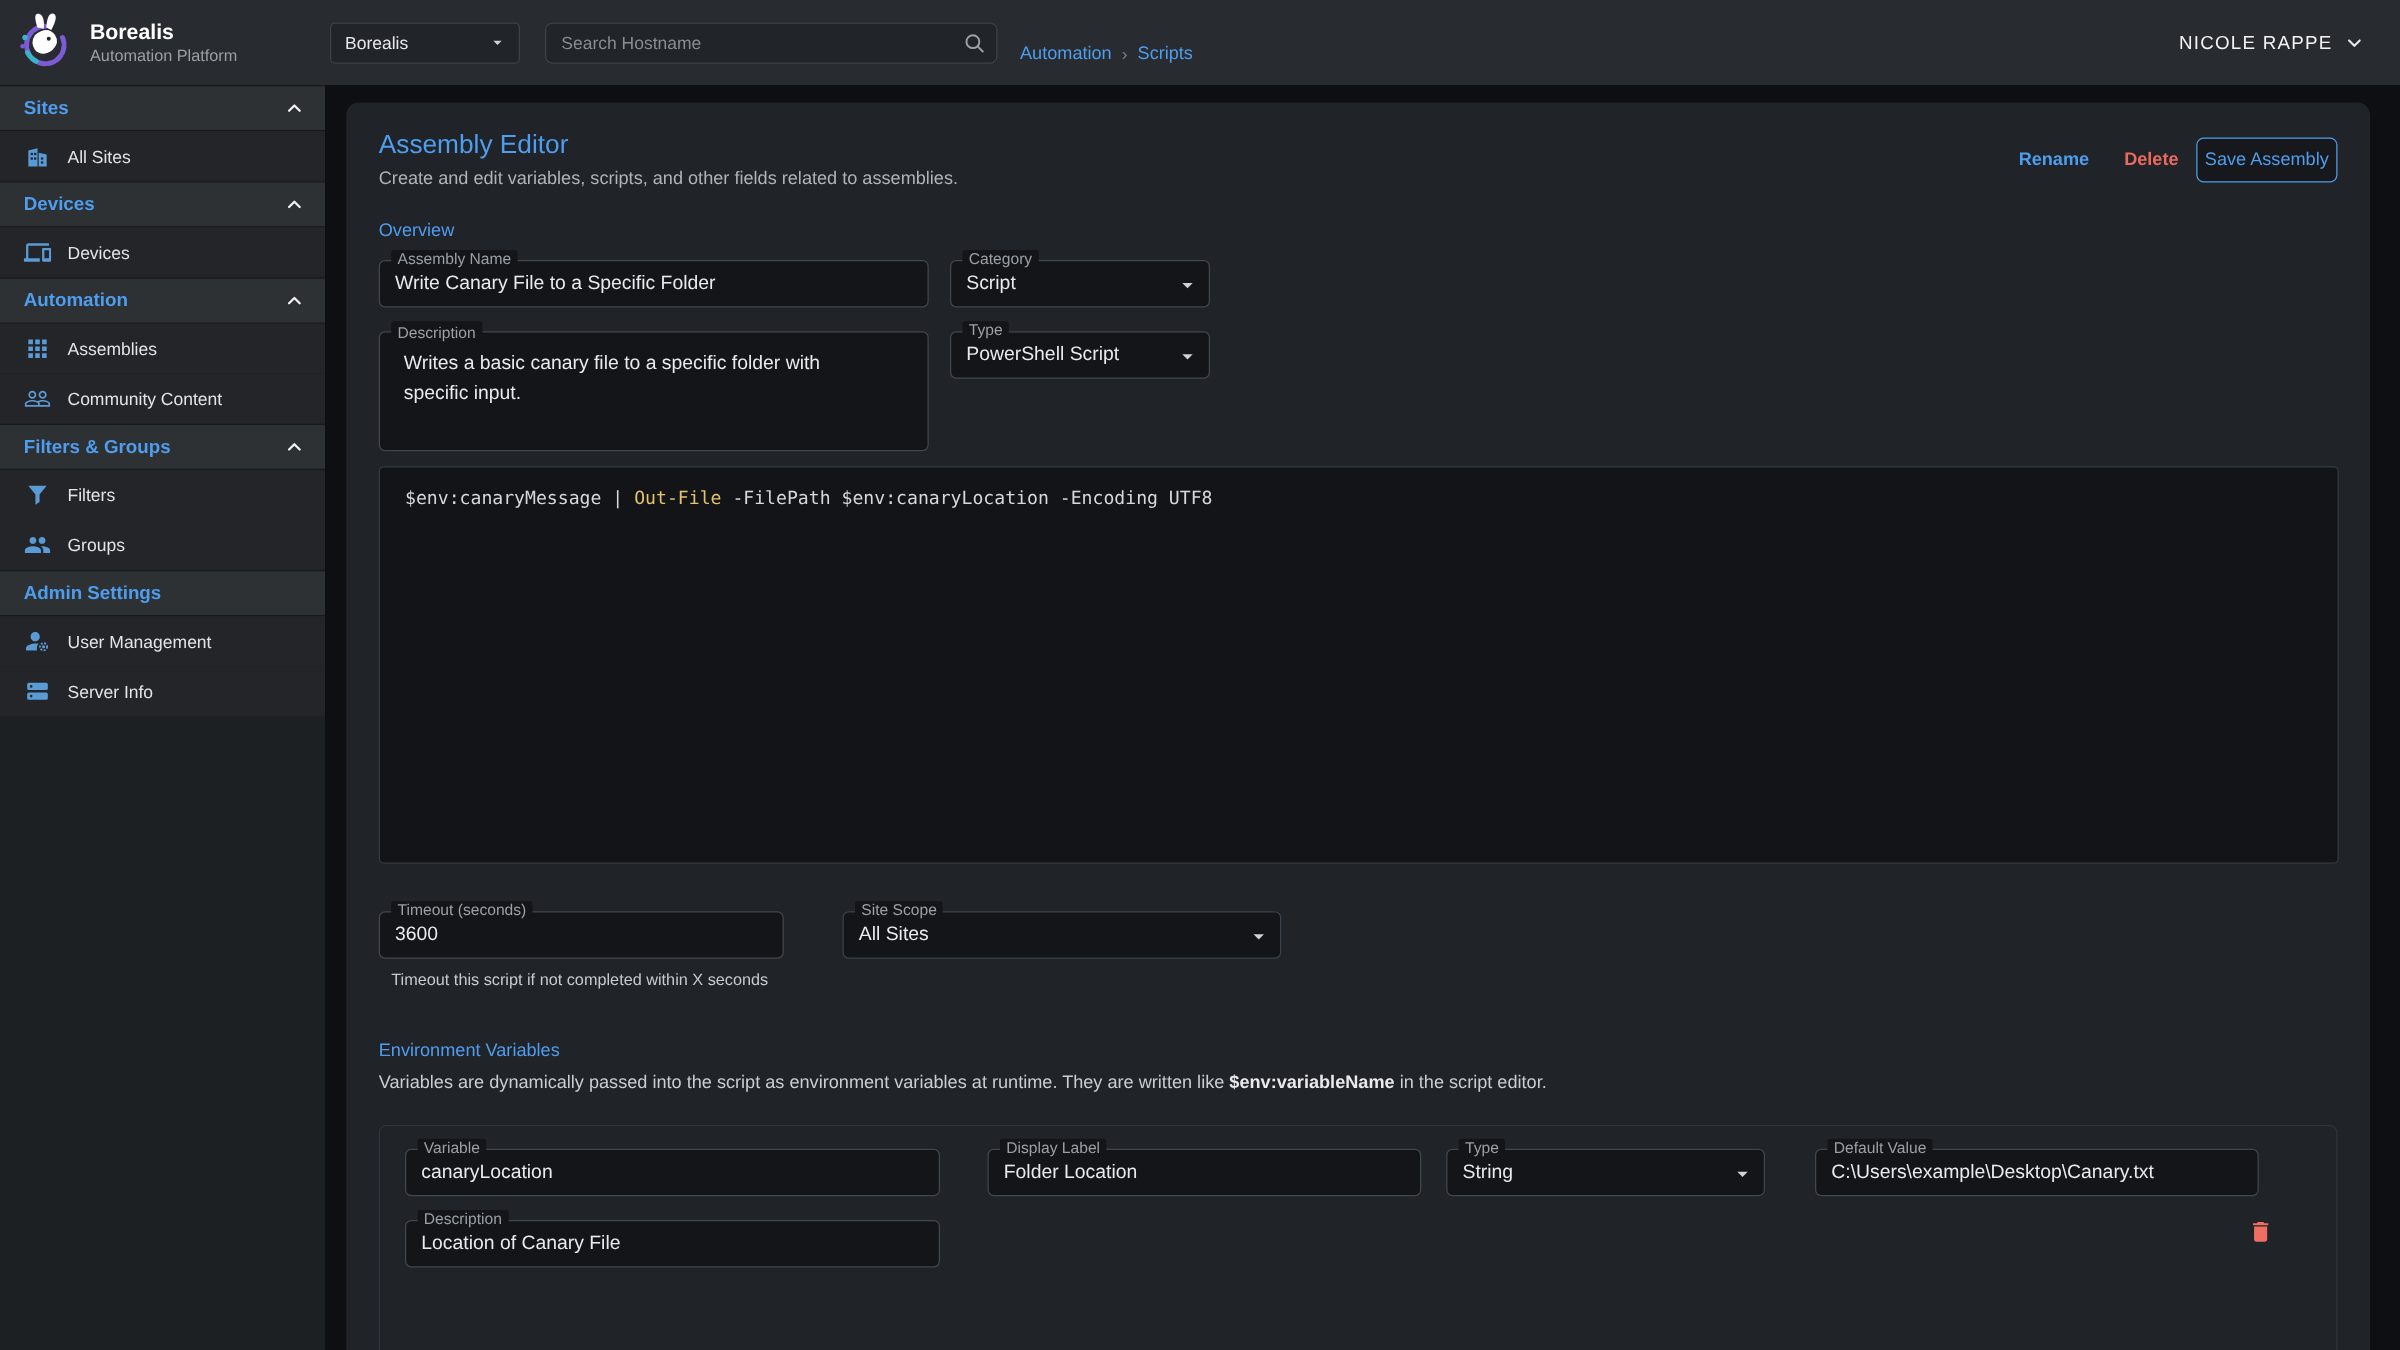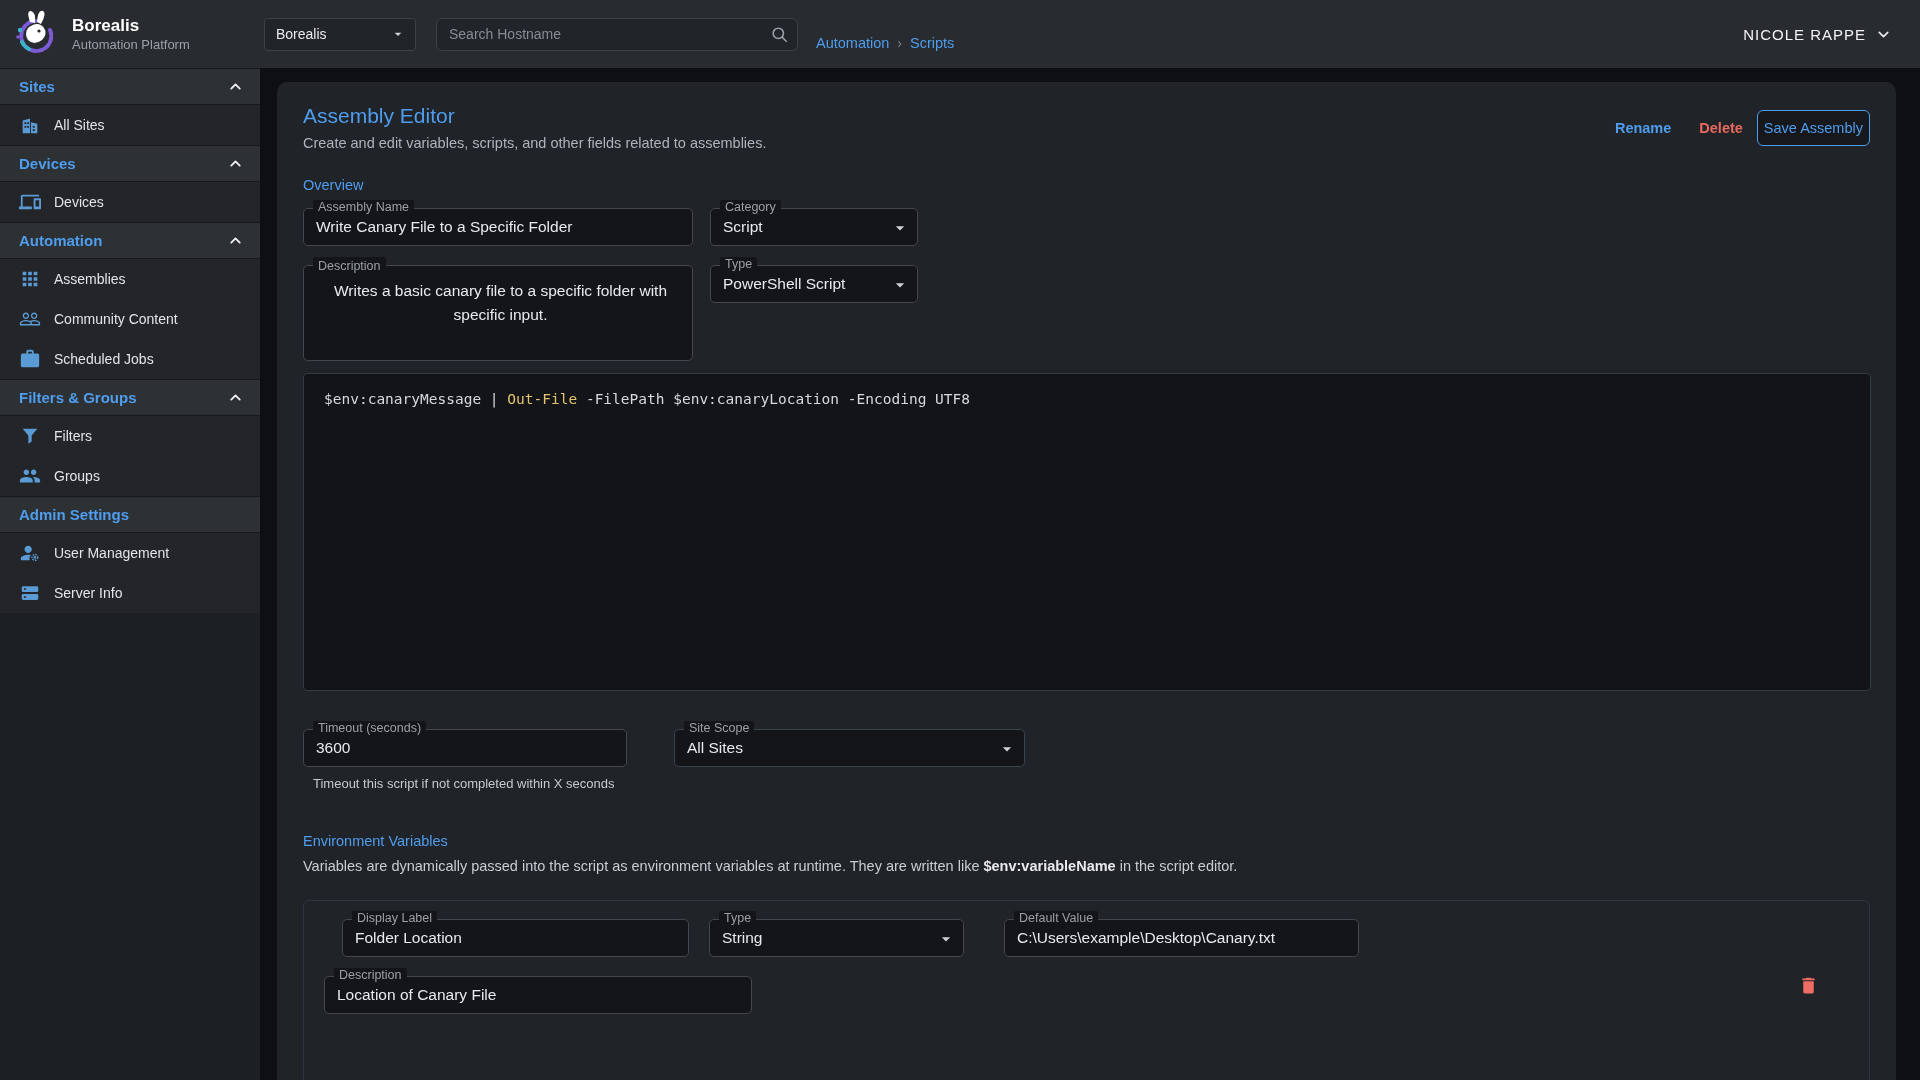--- a/index.html
+++ b/index.html
@@ -66,21 +66,21 @@
   .field { position:relative; background:#131519; border:1px solid #42474e; border-radius:5px;
     height:38px; display:flex; align-items:center; padding:0 12px; font-size:15.5px;
     color:#e8eaed; cursor:text; }
   .field > label { position:absolute; top:-9px; left:9px; font-size:12.5px; color:#9aa0a6;
     background:#131519; padding:0 5px; border-radius:2px; cursor:default; }
   .field.select { cursor:pointer; }
   .field.select .caret { position:absolute; right:7px; top:9px; }
   .field.bluish, .envcard { border-color:#39434f; }
   .textarea { height:96px; align-items:flex-start; padding:13px 14px 0 19px; line-height:1.55; }
 
-  .w-name { width:390px;text-align:center; } .w-cat { width:208px; }
+  .w-name { width:440px; } .w-cat { width:208px; }
   .code-area { margin-top:12px; width:1568px; height:318px; background:#121418;
     border:1px solid #343a41; border-radius:4px; padding:17px 20px; cursor:text; }
   .code-line { font-family:"DejaVu Sans Mono", monospace; font-size:14.5px; color:#d6d9dc;
     white-space:pre; }
   .code-yellow { color:#e3c36b; }
 
   .timeout-row { margin-top:38px; }
   .w-timeout { width:324px; } .w-scope { width:351px; margin-left:30px; }
   .helper { font-size:13px; color:#c6cbd0; margin:9px 0 0 10px; }
 
@@ -194,26 +194,20 @@
         <path d="M4 8h4V4H4v4zm6 12h4v-4h-4v4zm-6 0h4v-4H4v4zm0-6h4v-4H4v4zm6 0h4v-4h-4v4zm6-10v4h4V4h-4zm-6 4h4V4h-4v4zm6 6h4v-4h-4v4zm0 6h4v-4h-4v4z" fill="#5b9bd5"></path>
       </svg>
       <span class="lbl">Assemblies</span>
     </div>
     <div class="side-item">
       <svg class="side-icon" viewBox="0 0 24 24">
         <path d="M16.5 13c-1.2 0-3.07.34-4.5 1-1.43-.67-3.3-1-4.5-1C5.33 13 1 14.08 1 16.25V19h22v-2.75c0-2.17-4.33-3.25-6.5-3.25zm-4 4.5h-10v-1.25c0-.54 2.56-1.75 5-1.75s5 1.21 5 1.75v1.25zm9 0H14v-1.25c0-.46-.2-.86-.52-1.22.88-.3 1.96-.53 3.02-.53 2.44 0 5 1.21 5 1.75v1.25zM7.5 12c1.93 0 3.5-1.57 3.5-3.5S9.43 5 7.5 5 4 6.57 4 8.5 5.57 12 7.5 12zm0-5.5c1.1 0 2 .9 2 2s-.9 2-2 2-2-.9-2-2 .9-2 2-2zm9 5.5c1.93 0 3.5-1.57 3.5-3.5S18.43 5 16.5 5 13 6.57 13 8.5s1.57 3.5 3.5 3.5zm0-5.5c1.1 0 2 .9 2 2s-.9 2-2 2-2-.9-2-2 .9-2 2-2z" fill="#5b9bd5"></path>
       </svg>
       <span class="lbl">Community Content</span>
     </div>
-    <div class="side-item">
-      <svg class="side-icon" viewBox="0 0 24 24">
-        <path d="M20 6h-4V4c0-1.11-.89-2-2-2h-4c-1.11 0-2 .89-2 2v2H4c-1.11 0-1.99.89-1.99 2L2 19c0 1.11.89 2 2 2h16c1.11 0 2-.89 2-2V8c0-1.11-.89-2-2-2zm-6 0h-4V4h4v2z" fill="#5b9bd5"></path>
-      </svg>
-      <span class="lbl">Scheduled Jobs</span>
-    </div>
 
     <div class="side-header">
       <span class="lbl">Filters &amp; Groups</span>
       <svg class="chev" width="17" height="17" viewBox="0 0 24 24">
           <path d="M6 15l6-6 6 6" fill="none" stroke="#eef0f2" stroke-width="2.6" stroke-linecap="round" stroke-linejoin="round"></path>
         </svg>
     </div>
     <div class="side-item">
       <svg class="side-icon" viewBox="0 0 24 24">
         <path d="M4 4h16l-6.2 7.5V18l-3.6 2.5v-9L4 4z" fill="#5b9bd5"></path>
@@ -314,20 +308,24 @@
               <path d="M7 10l5 5 5-5z" fill="#cfd3d7"></path>
             </svg>
         </div>
       </div>
 
       <div class="section-label" style="margin-top:42px">Environment Variables</div>
       <div class="env-desc"><span>Variables are dynamically passed into the script as environment variables at runtime. They are written like </span><b>$env:variableName</b><span> in the script editor.</span></div>
 
       <div class="envcard">
         <div class="frow" style="gap:20px">
+          <div class="field w-var">
+            <label>Variable</label>
+            <span>canaryLocation</span>
+          </div>
           <div class="field w-disp">
             <label>Display Label</label>
             <span>Folder Location</span>
           </div>
           <div class="field select w-type">
             <label>Type</label>
             <span>String</span>
             <svg class="caret" width="20" height="20" viewBox="0 0 24 24">
                 <path d="M7 10l5 5 5-5z" fill="#cfd3d7"></path>
               </svg>

